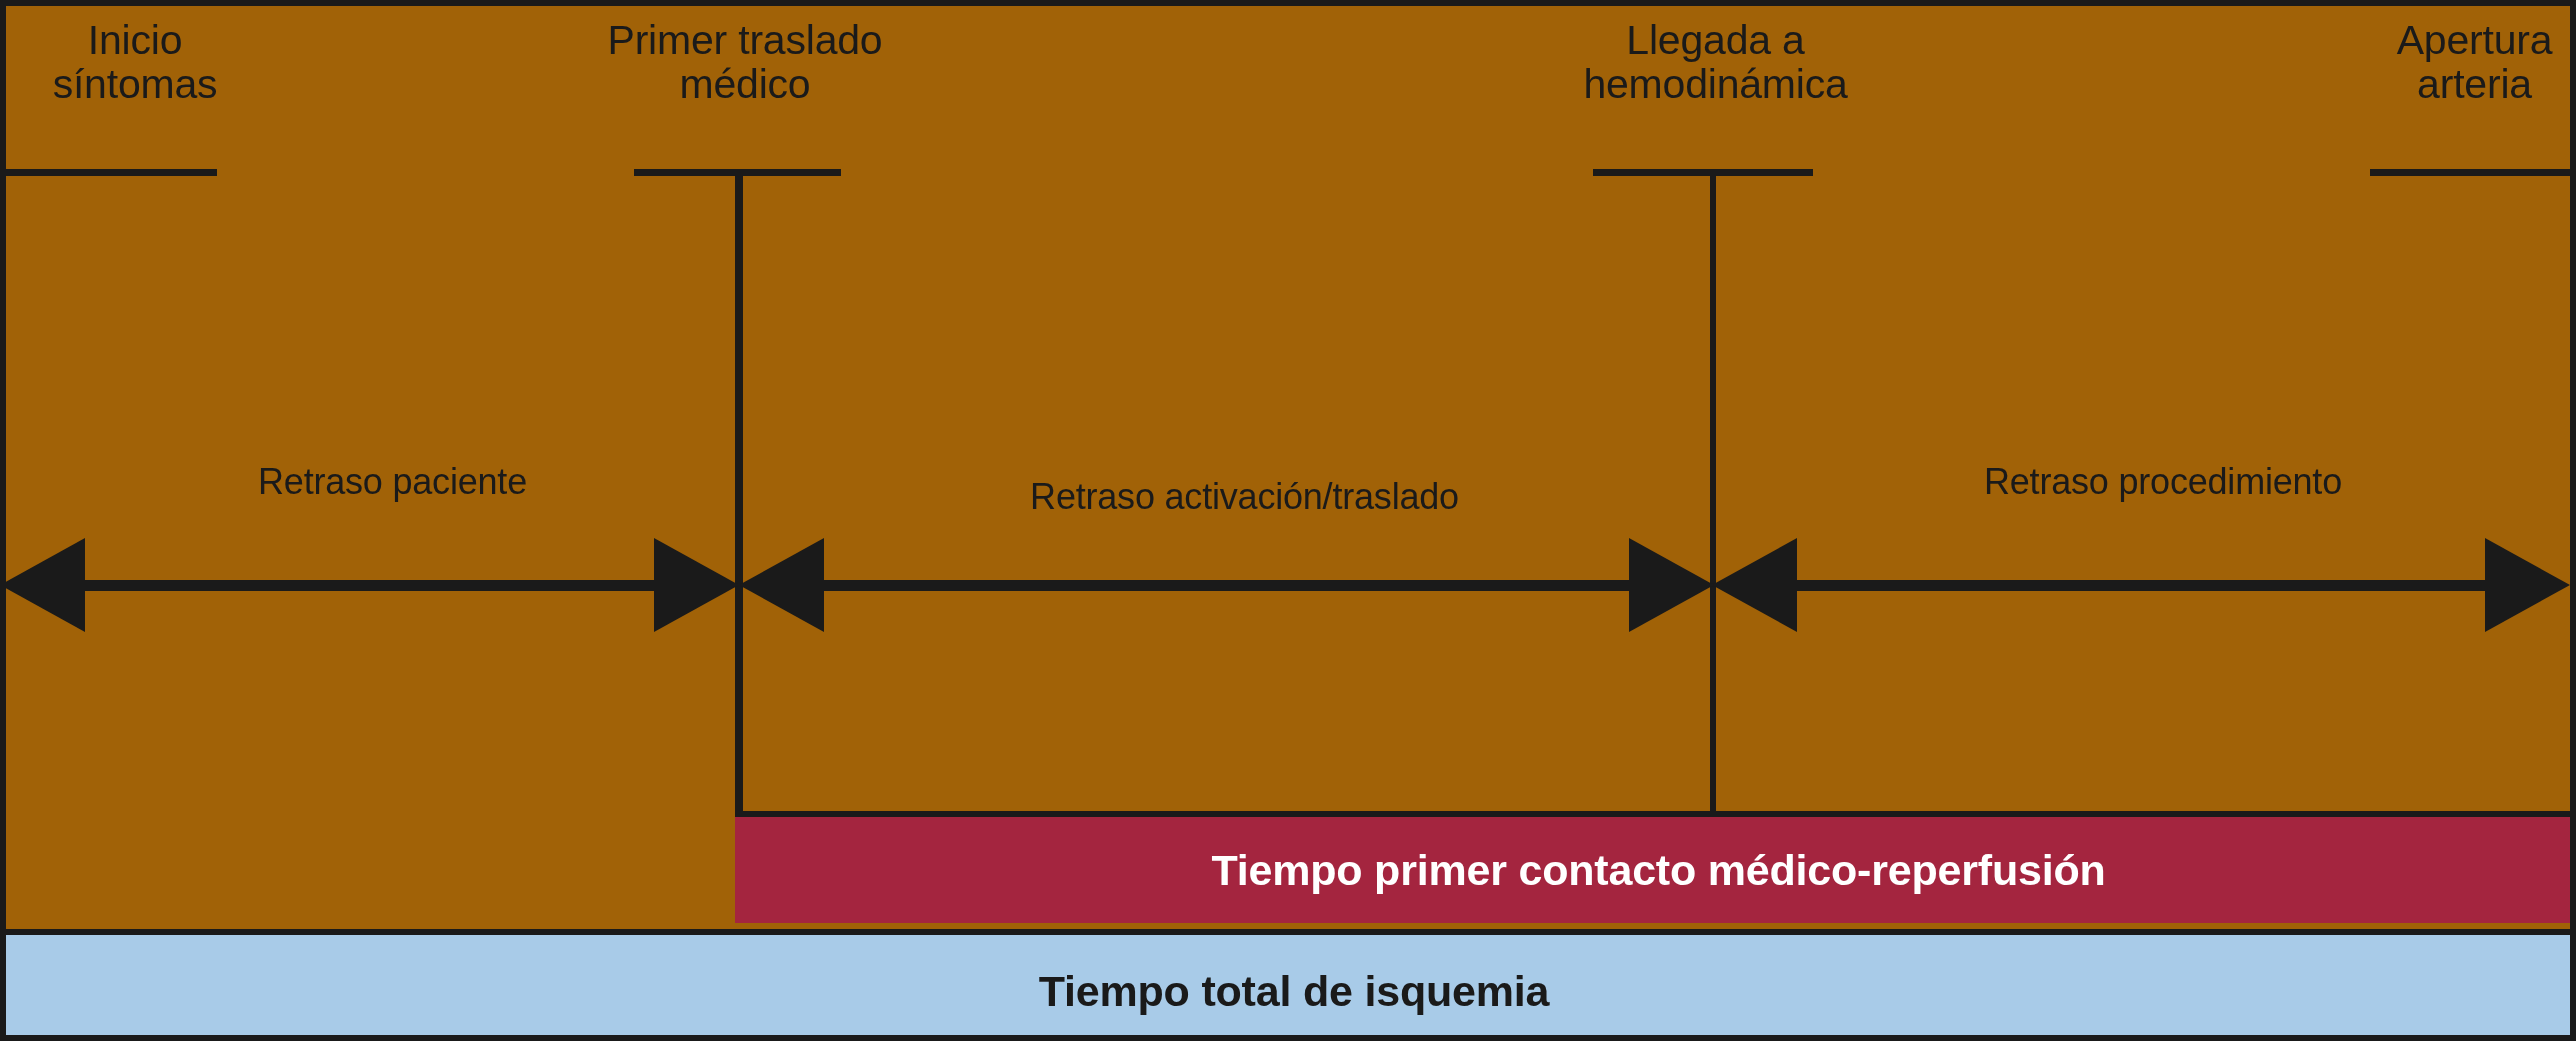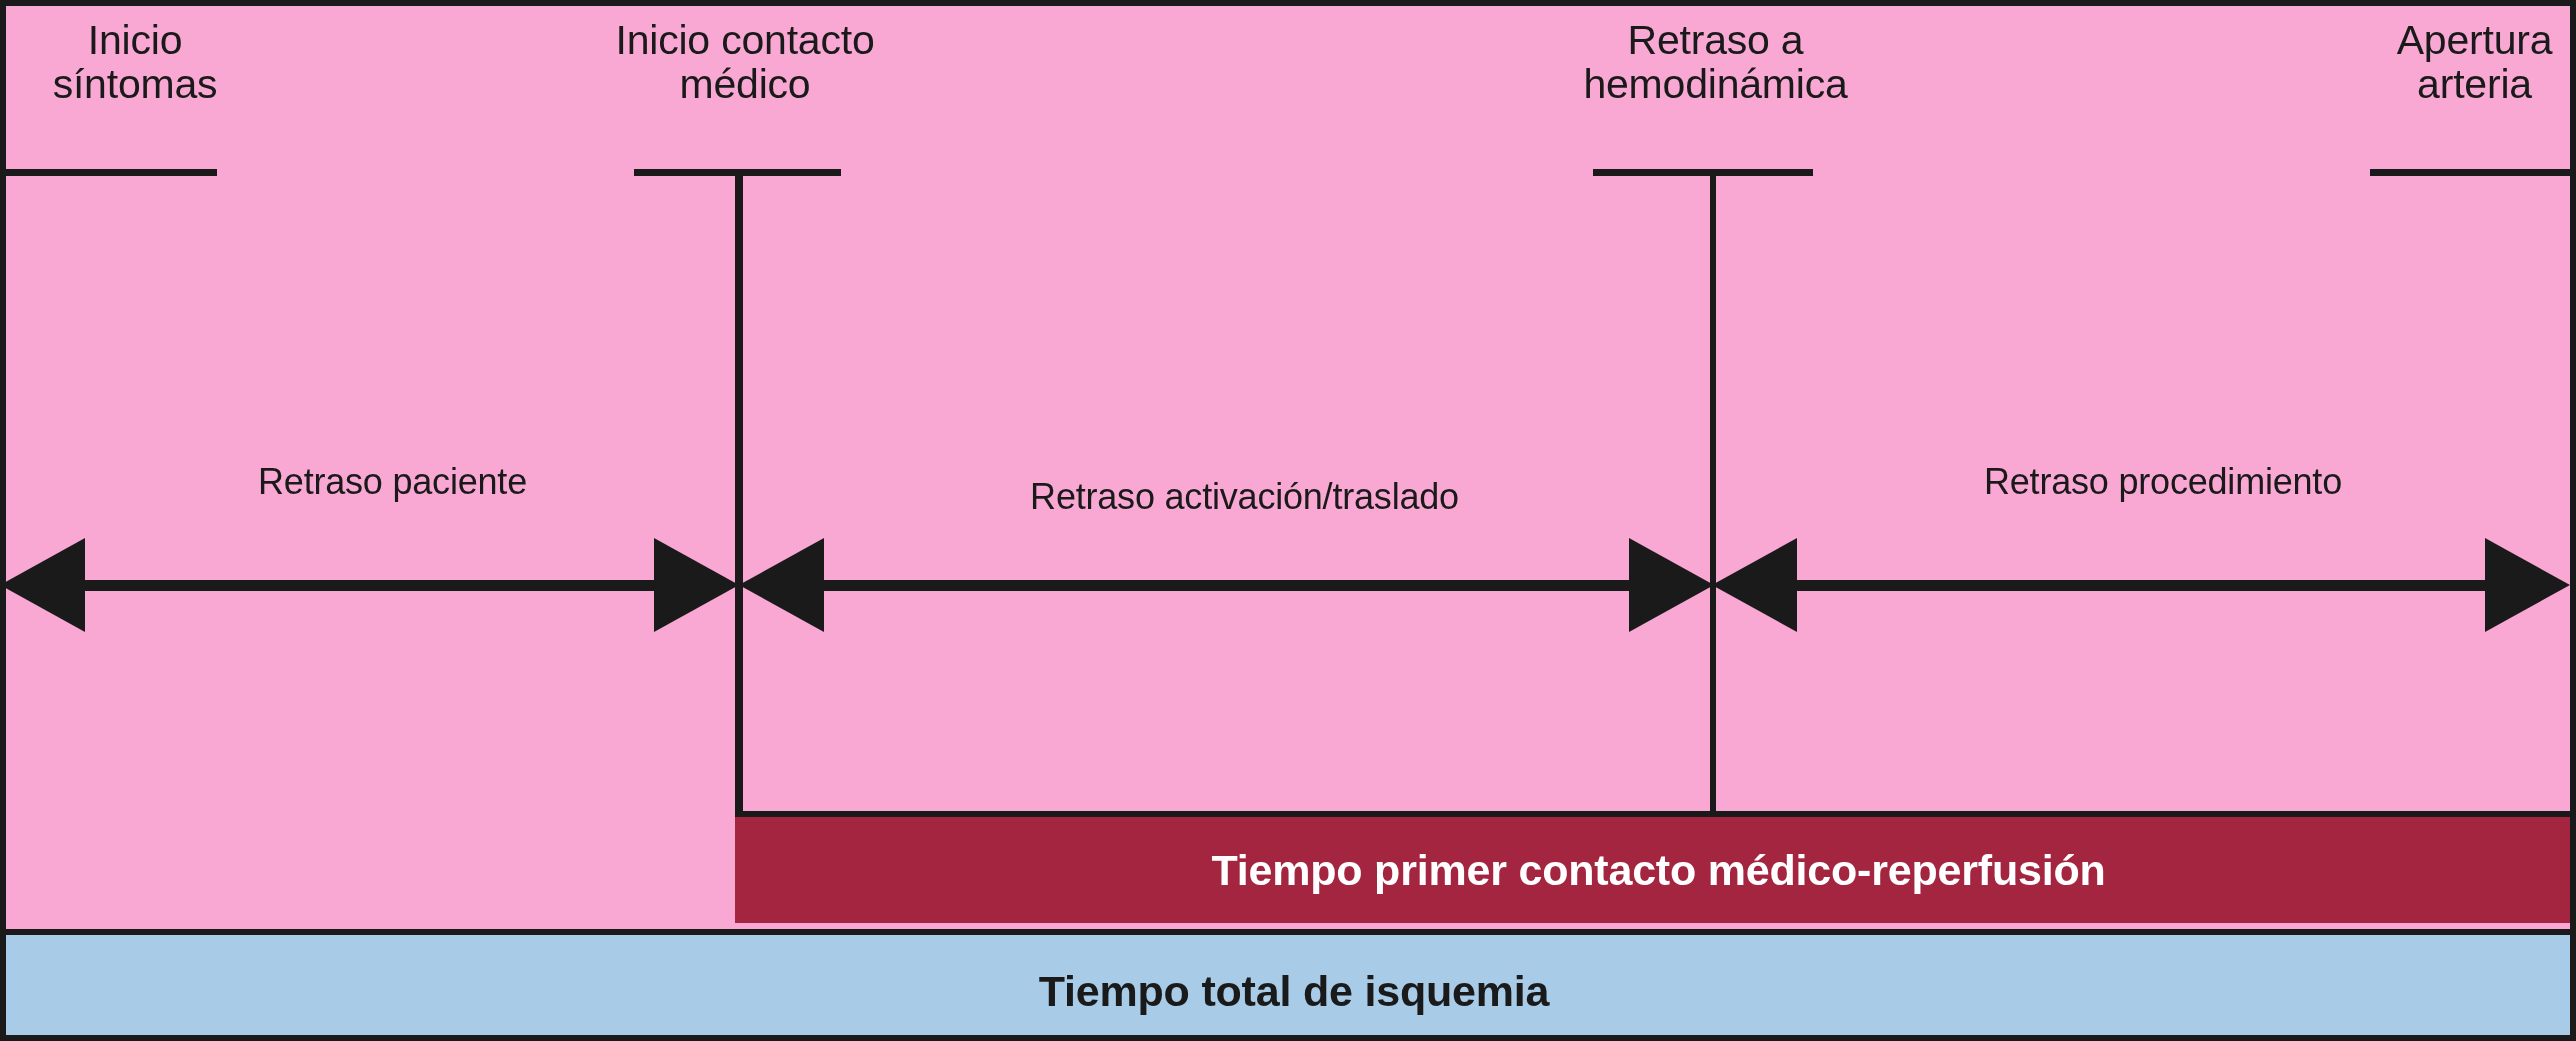--- a/index.html
+++ b/index.html
@@ -7,21 +7,21 @@
     padding: 0;
     background: #ffffff;
   }
   body {
     font-family: "Liberation Sans", sans-serif;
   }
   #canvas {
     position: relative;
     width: 2576px;
     height: 1041px;
-    background: #f9a8d4;
+    background: #a16207;
     box-sizing: border-box;
     border: 6px solid #1a1a1a;
     overflow: hidden;
   }
 
   
   .milestone-label {
     position: absolute;
     top: 12px;
     text-align: center;
@@ -90,24 +90,24 @@
   .bar-blue { background: #A8CBE8; color: #1a1a1a; border-top: 6px solid #1a1a1a; }
 </style>
 </head>
 <body>
 
 <div id="canvas">
 
   <div class="milestone-label" style="left:-52px; width:362px;">Inicio
 síntomas</div>
 
-  <div class="milestone-label" style="left:549px; width:380px;">Inicio contacto
+  <div class="milestone-label" style="left:549px; width:380px;">Primer traslado
 médico</div>
 
-  <div class="milestone-label" style="left:1511px; width:397px;">Retraso a
+  <div class="milestone-label" style="left:1511px; width:397px;">Llegada a
 hemodinámica</div>
 
   <div class="milestone-label" style="left:2296px; width:345px;">Apertura
 arteria</div>
 
   <div class="tick-underline" style="left:-6px;   top:163px; width:217px;"></div>
   <div class="tick-underline" style="left:628px;  top:163px; width:207px;"></div>
   <div class="tick-underline" style="left:1587px; top:163px; width:220px;"></div>
   <div class="tick-underline" style="left:2364px; top:163px; width:218px;"></div>
 

